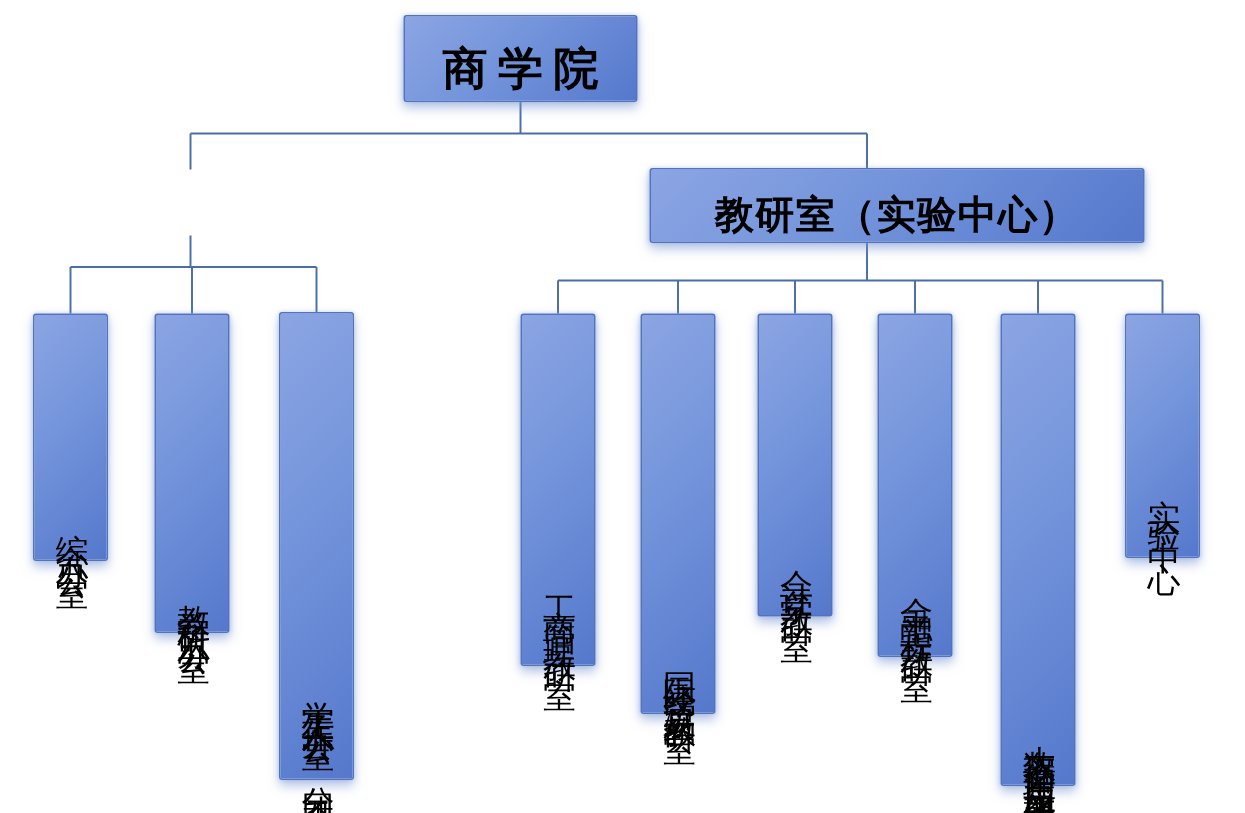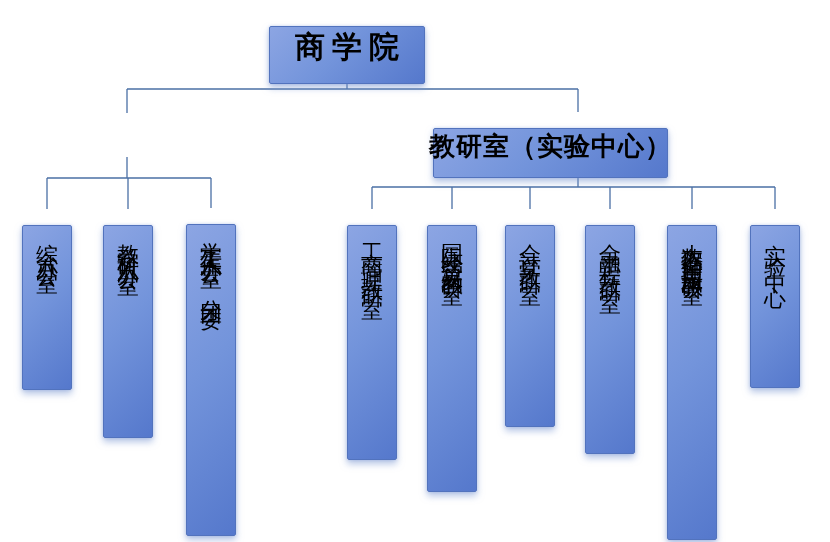--- a/index.html
+++ b/index.html
@@ -21,31 +21,30 @@
     font-family:"DejaVu Serif","Liberation Serif",serif;
     color:var(--text);
   }
   .connectors{position:absolute;left:0;top:0;width:830px;height:542px;pointer-events:none;}
   .node{
     position:absolute;
     background:linear-gradient(135deg,var(--box-fill-light) 0%,var(--box-fill-mid) 45%,var(--box-fill-dark) 100%);
     border:1px solid var(--box-border);
     border-radius:2px;
     box-shadow:0 4px 7px rgba(120,150,210,0.55), 0 0 3px rgba(140,165,220,0.45);
-    display:flex;align-items:flex-start;justify-content:center;
+    display:flex;align-items:flex-end;justify-content:center;
     text-align:center;
-    margin-top:16px;
   }
   .hnode{font-weight:bold;}
   .hnode .lbl{white-space:nowrap;}
   .root-node{left:269px;top:10px;width:156px;height:58px;font-size:30px;}
   .root-node .lbl{letter-spacing:7px;padding-left:7px;}
   .branch-0{left:51px;top:113px;width:152px;height:44px;font-size:27px;}
   .branch-0 .lbl{letter-spacing:5px;padding-left:5px;}
-  .branch-1{left:433px;top:112px;width:235px;height:50px;font-size:26px;}
+  .branch-1{left:433px;top:112px;width:330px;height:50px;font-size:26px;}
   .branch-1 .lbl{letter-spacing:1px;}
   .vnode{width:50px;top:209px;}
   .vnode .lbl{
     writing-mode:vertical-rl;
     text-orientation:upright;
     font-size:22px;
     line-height:1;
   }
   .c00{left:22px;height:165px;}  .c00 .lbl{letter-spacing:7px;}
   .c01{left:103px;height:213px;} .c01 .lbl{letter-spacing:5px;}

